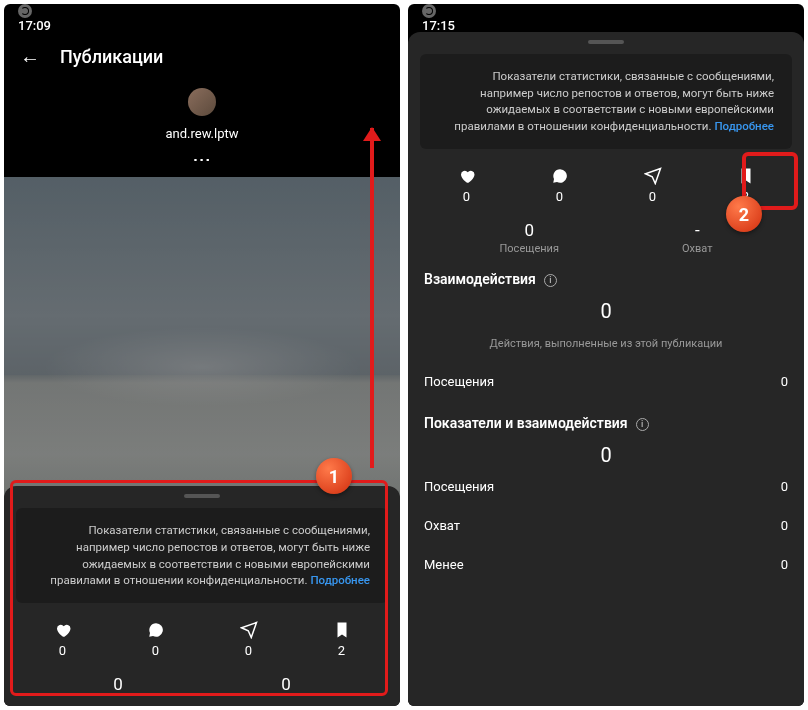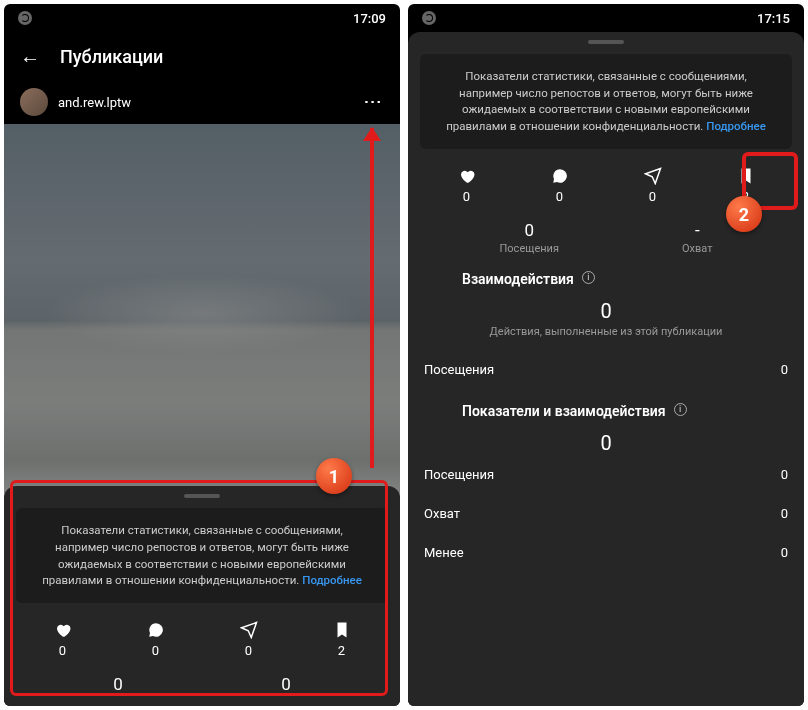--- a/index.html
+++ b/index.html
@@ -18,26 +18,27 @@
     background: #000;
     border-radius: 6px;
     overflow: hidden;
     display: flex;
     flex-direction: column;
     position: relative;
   }
   .status-bar {
     height: 28px;
     display: flex;
-    align-items: center;
+    align-items: flex-start;
     justify-content: space-between;
     padding: 0 14px;
     color: #fff;
     font-size: 13px;
     font-weight: 500;
+    flex-direction: column;
   }
   .status-icons {
     display: flex;
     gap: 4px;
     align-items: center;
   }
   .shazam-icon {
     width: 14px;
     height: 14px;
     background: #666;
@@ -67,20 +68,21 @@
     font-size: 18px;
     font-weight: 500;
     text-align: right;
   }
   .user-row {
     display: flex;
     align-items: center;
     padding: 8px 16px;
     gap: 10px;
     color: #fff;
+    flex-direction: column;
   }
   .avatar {
     width: 28px;
     height: 28px;
     border-radius: 50%;
     background: linear-gradient(135deg, #8a6d5c, #5c4a3c);
   }
   .username {
     flex: 1;
     font-size: 13px;
@@ -123,21 +125,21 @@
     margin: 8px auto 10px;
   }
   .info-box {
     background: #1c1c1c;
     margin: 0 12px 14px;
     padding: 14px 18px;
     border-radius: 6px;
     color: #ccc;
     font-size: 11.5px;
     line-height: 1.45;
-    text-align: center;
+    text-align: right;
   }
   .info-box .more-link {
     color: #3897f0;
     font-weight: 500;
   }
   .stat-row {
     display: flex;
     justify-content: space-around;
     padding: 4px 12px 10px;
     color: #fff;
@@ -180,23 +182,22 @@
     overflow: hidden;
     display: flex;
     flex-direction: column;
     color: #fff;
   }
   .section-title {
     font-size: 14px;
     font-weight: 600;
     padding: 14px 16px 4px;
     display: flex;
-    align-items: flex-start;
+    align-items: flex-end;
     gap: 8px;
-    margin-left: 38px;
   }
   .info-circle {
     width: 13px; height: 13px;
     border: 1px solid #aaa;
     border-radius: 50%;
     display: inline-flex;
     align-items: center;
     justify-content: center;
     font-size: 9px;
     color: #aaa;
@@ -204,20 +205,21 @@
   .big-zero {
     text-align: center;
     font-size: 20px;
     padding-top: 8px;
   }
   .sub-text {
     text-align: center;
     font-size: 11px;
     color: #999;
     padding: 2px 0 12px;
+    margin-top: 12px;
   }
   .row-line {
     display: flex;
     justify-content: space-between;
     padding: 12px 16px;
     font-size: 13px;
   }
   .row-val {
     color: #fff;
   }

